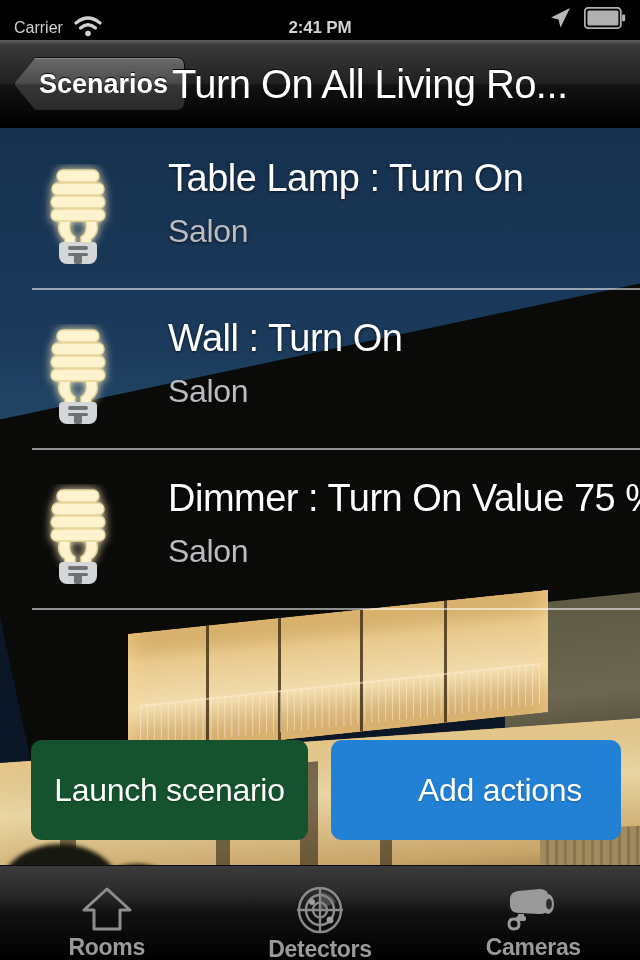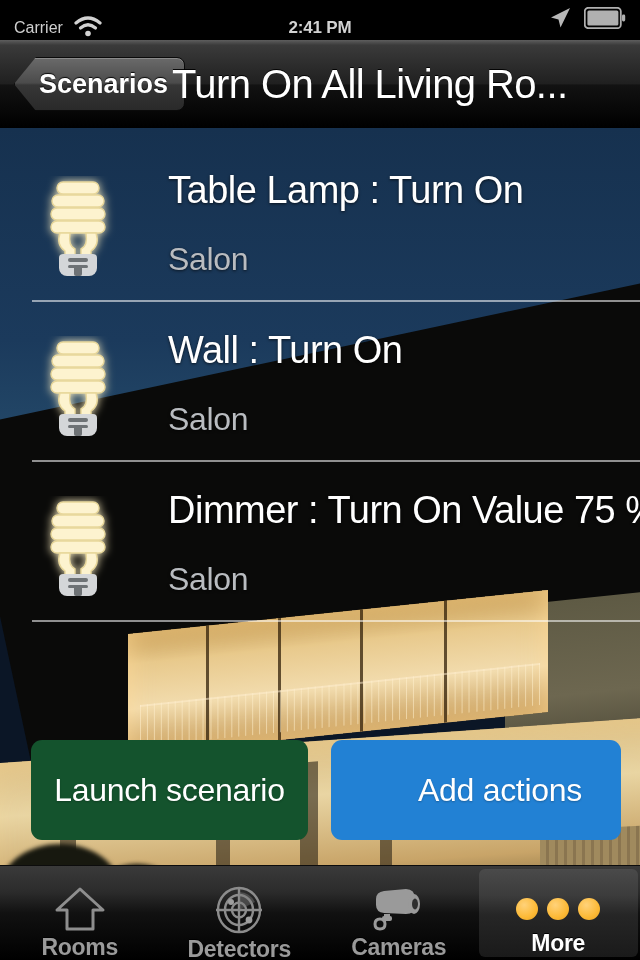--- a/index.html
+++ b/index.html
@@ -96,36 +96,36 @@
   }
   .glassdark { position:absolute; background:rgba(28,22,12,.55); transform:skewY(-4deg); }
   .bush { position:absolute; background:#17180f; border-radius:50%; filter:blur(2px); }
   .fence {
     position:absolute; left:540px; top:700px; width:110px; height:80px;
     background:repeating-linear-gradient(to right,#a08a5e 0 6px,#8a7550 6px 9px);
     transform:skewY(-3deg);
   }
 
   
-  #list { position:absolute; left:0; top:12px; width:640px; }
+  #list { position:absolute; left:0; top:0; width:640px; }
   .row { position:relative; height:160px; }
   .row + .row .sep,
   .sep {
     position:absolute; left:32px; right:0; top:0; height:2px;
     background:rgba(255,255,255,.55);
   }
   .bulb { position:absolute; left:38px; top:36px; width:80px; height:100px; }
   .rowtext { position:absolute; left:168px; top:28px; right:6px; }
   .rowtitle {
     color:#fff; font-size:38px; letter-spacing:-0.5px; line-height:1.18;
     text-shadow:0 1px 3px rgba(0,0,0,.65);
     white-space:nowrap;
   }
   .rowsub {
-    color:#b9bcc0; font-size:32px; letter-spacing:-0.3px; margin-top:28px;
+    color:#b9bcc0; font-size:32px; letter-spacing:-0.3px; margin-top:12px;
     text-shadow:0 1px 3px rgba(0,0,0,.65);
   }
 
   
   #btnRow { position:absolute; left:0; top:612px; width:640px; height:100px; }
   .actbtn {
     position:absolute; top:0; height:100px;
     border-radius:11px;
     display:flex; align-items:center; justify-content:center;
     color:#fff; font-size:32px; letter-spacing:-0.3px;
@@ -370,24 +370,14 @@
             <path d="M14 28 l6 0 l0 5 l-6 0 z"></path>
             <path d="M10 33 q-5 0 -5 5 q0 5 5 5 q5 0 5 -5 q0 -5 -5 -5 z" fill="none" stroke="#9a9a9a" stroke-width="3"></path>
             <rect x="12" y="30" width="10" height="5" rx="2"></rect>
           </g>
         </svg>
       </div>
       <div class="tlabel">Cameras</div>
     </div>
 
 
-    <div class="tab selected">
-      <div class="ticon">
-        <div class="dots">
-          <span class="dot"></span>
-            <span class="dot"></span>
-            <span class="dot"></span>
-        </div>
-      </div>
-      <div class="tlabel">More</div>
-    </div>
   </div>
 </div>
 
 </body></html>

